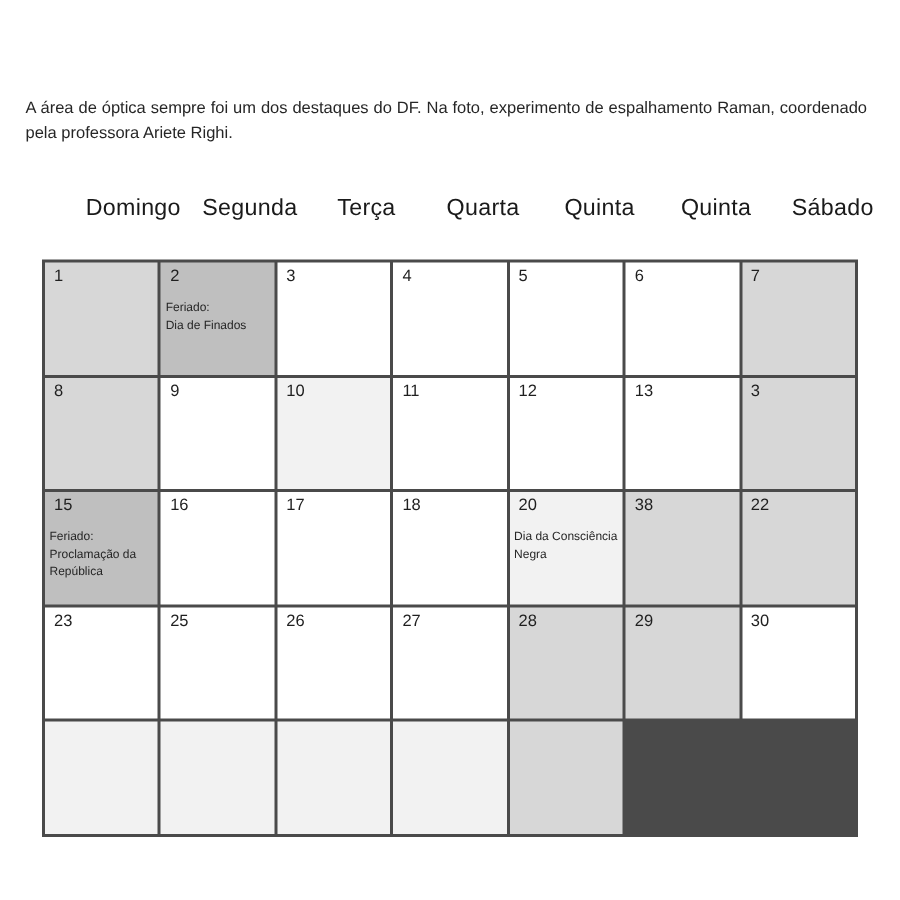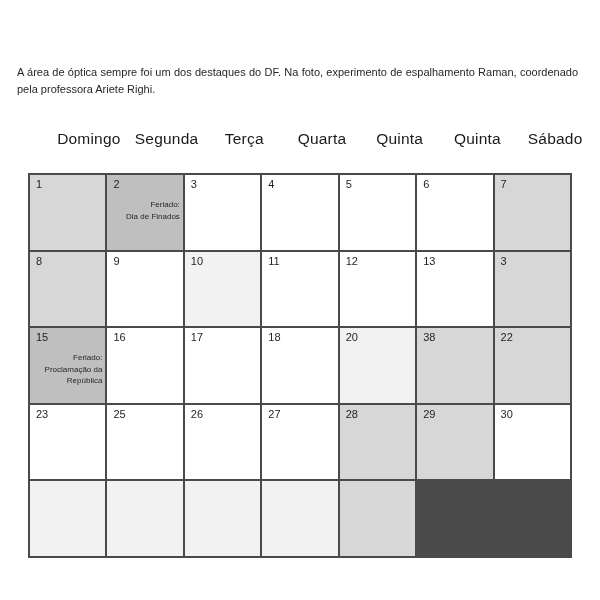--- a/index.html
+++ b/index.html
@@ -66,21 +66,21 @@
   .cell.empty   { background: var(--color-empty, #f2f2f2); }
   .day-num {
     display: block;
     padding: 3px 0 0 6px;
     font-size: 11px;
     color: #1f1f1f;
   }
   .day-note {
     margin-top: 9px;
     padding: 0 3px;
-    text-align: right;
+    text-align: left;
     font-size: 8px;
     line-height: 1.45;
     color: #262626;
   }
 </style>
 </head>
 <body>
 
 <div class="page">
   <p class="caption">A área de óptica sempre foi um dos destaques do DF. Na foto, experimento de espalhamento Raman, coordenado pela professora Ariete Righi.</p>
@@ -154,20 +154,24 @@
         <span class="day-num">16</span>
       </div>
       <div class="cell default">
         <span class="day-num">17</span>
       </div>
       <div class="cell default">
         <span class="day-num">18</span>
       </div>
       <div class="cell event">
         <span class="day-num">20</span>
+        <div class="day-note">
+          <div>Dia da Consciência</div>
+          <div>Negra</div>
+        </div>
       </div>
       <div class="cell weekend">
         <span class="day-num">38</span>
       </div>
       <div class="cell weekend">
         <span class="day-num">22</span>
       </div>
       <div class="cell default">
         <span class="day-num">23</span>
       </div>

